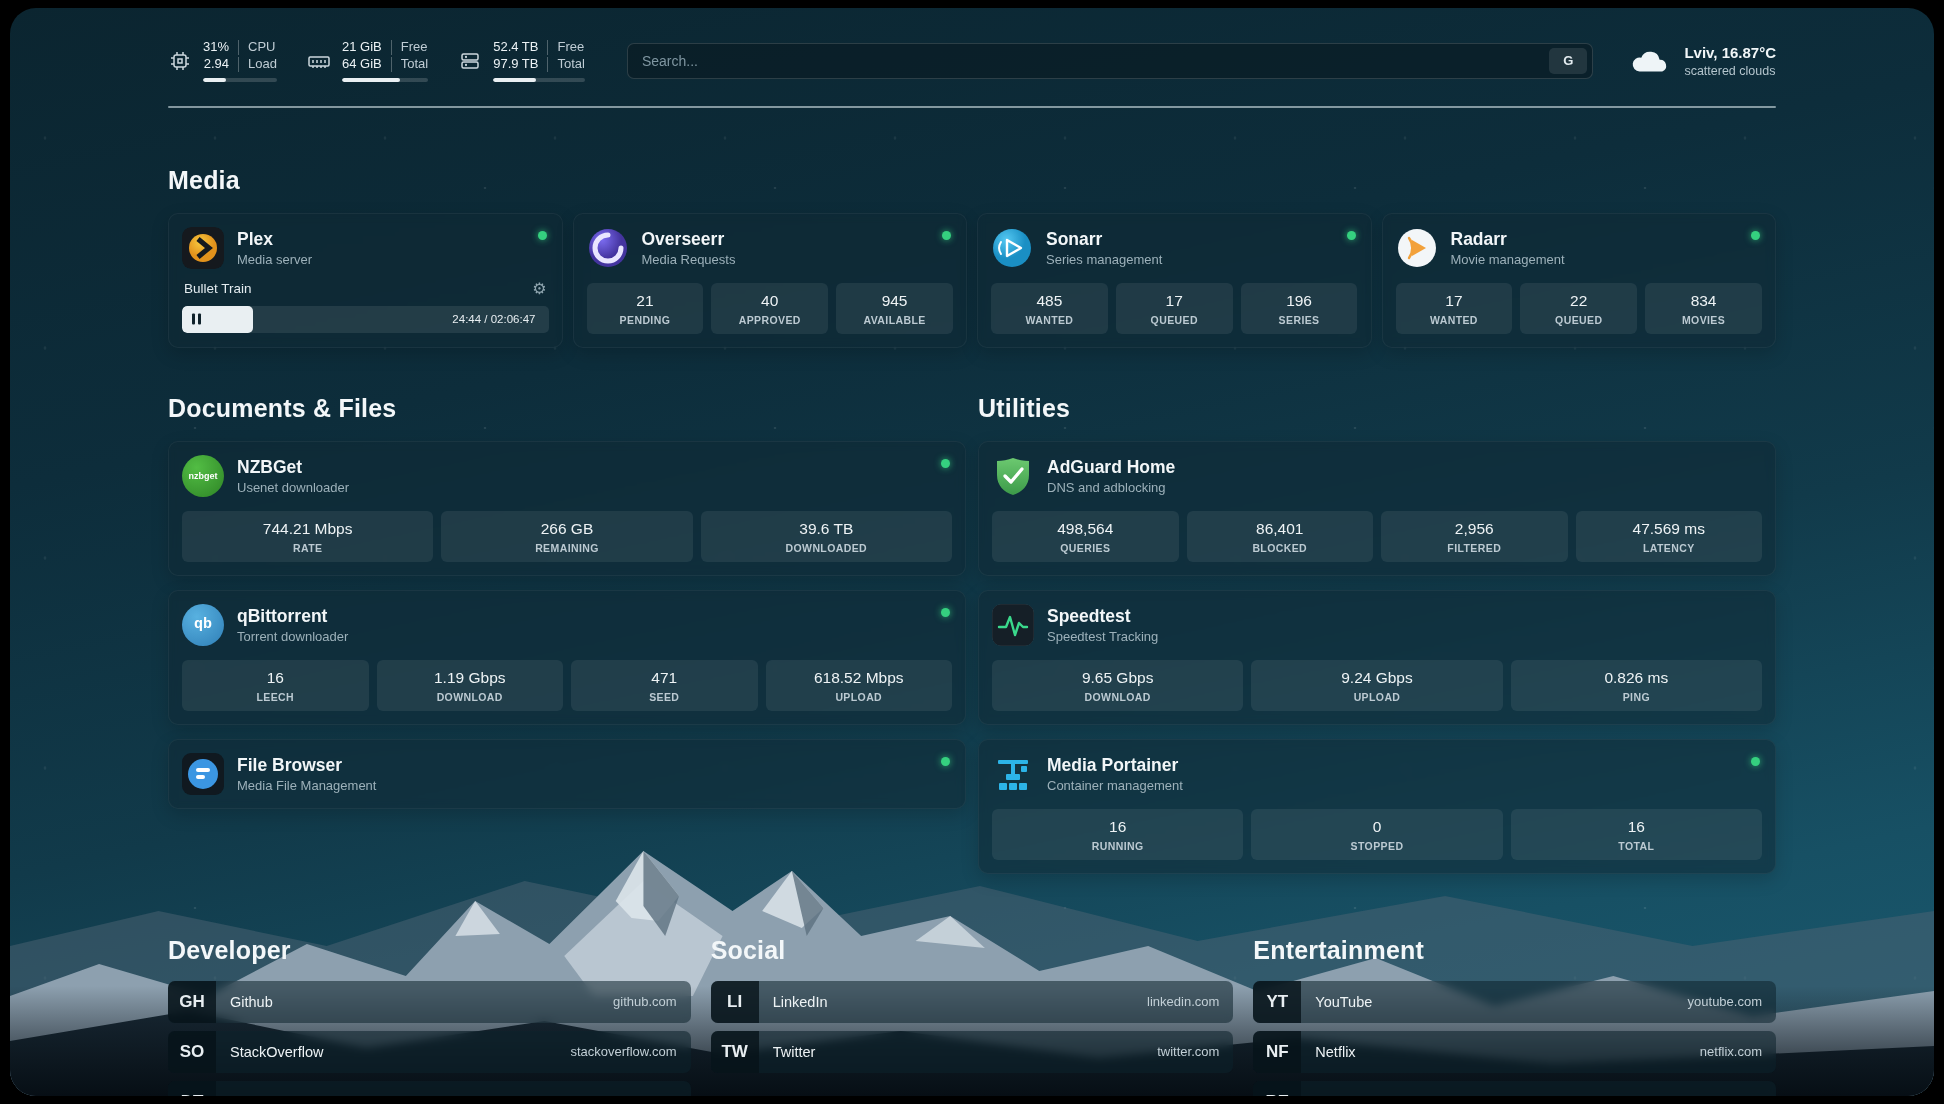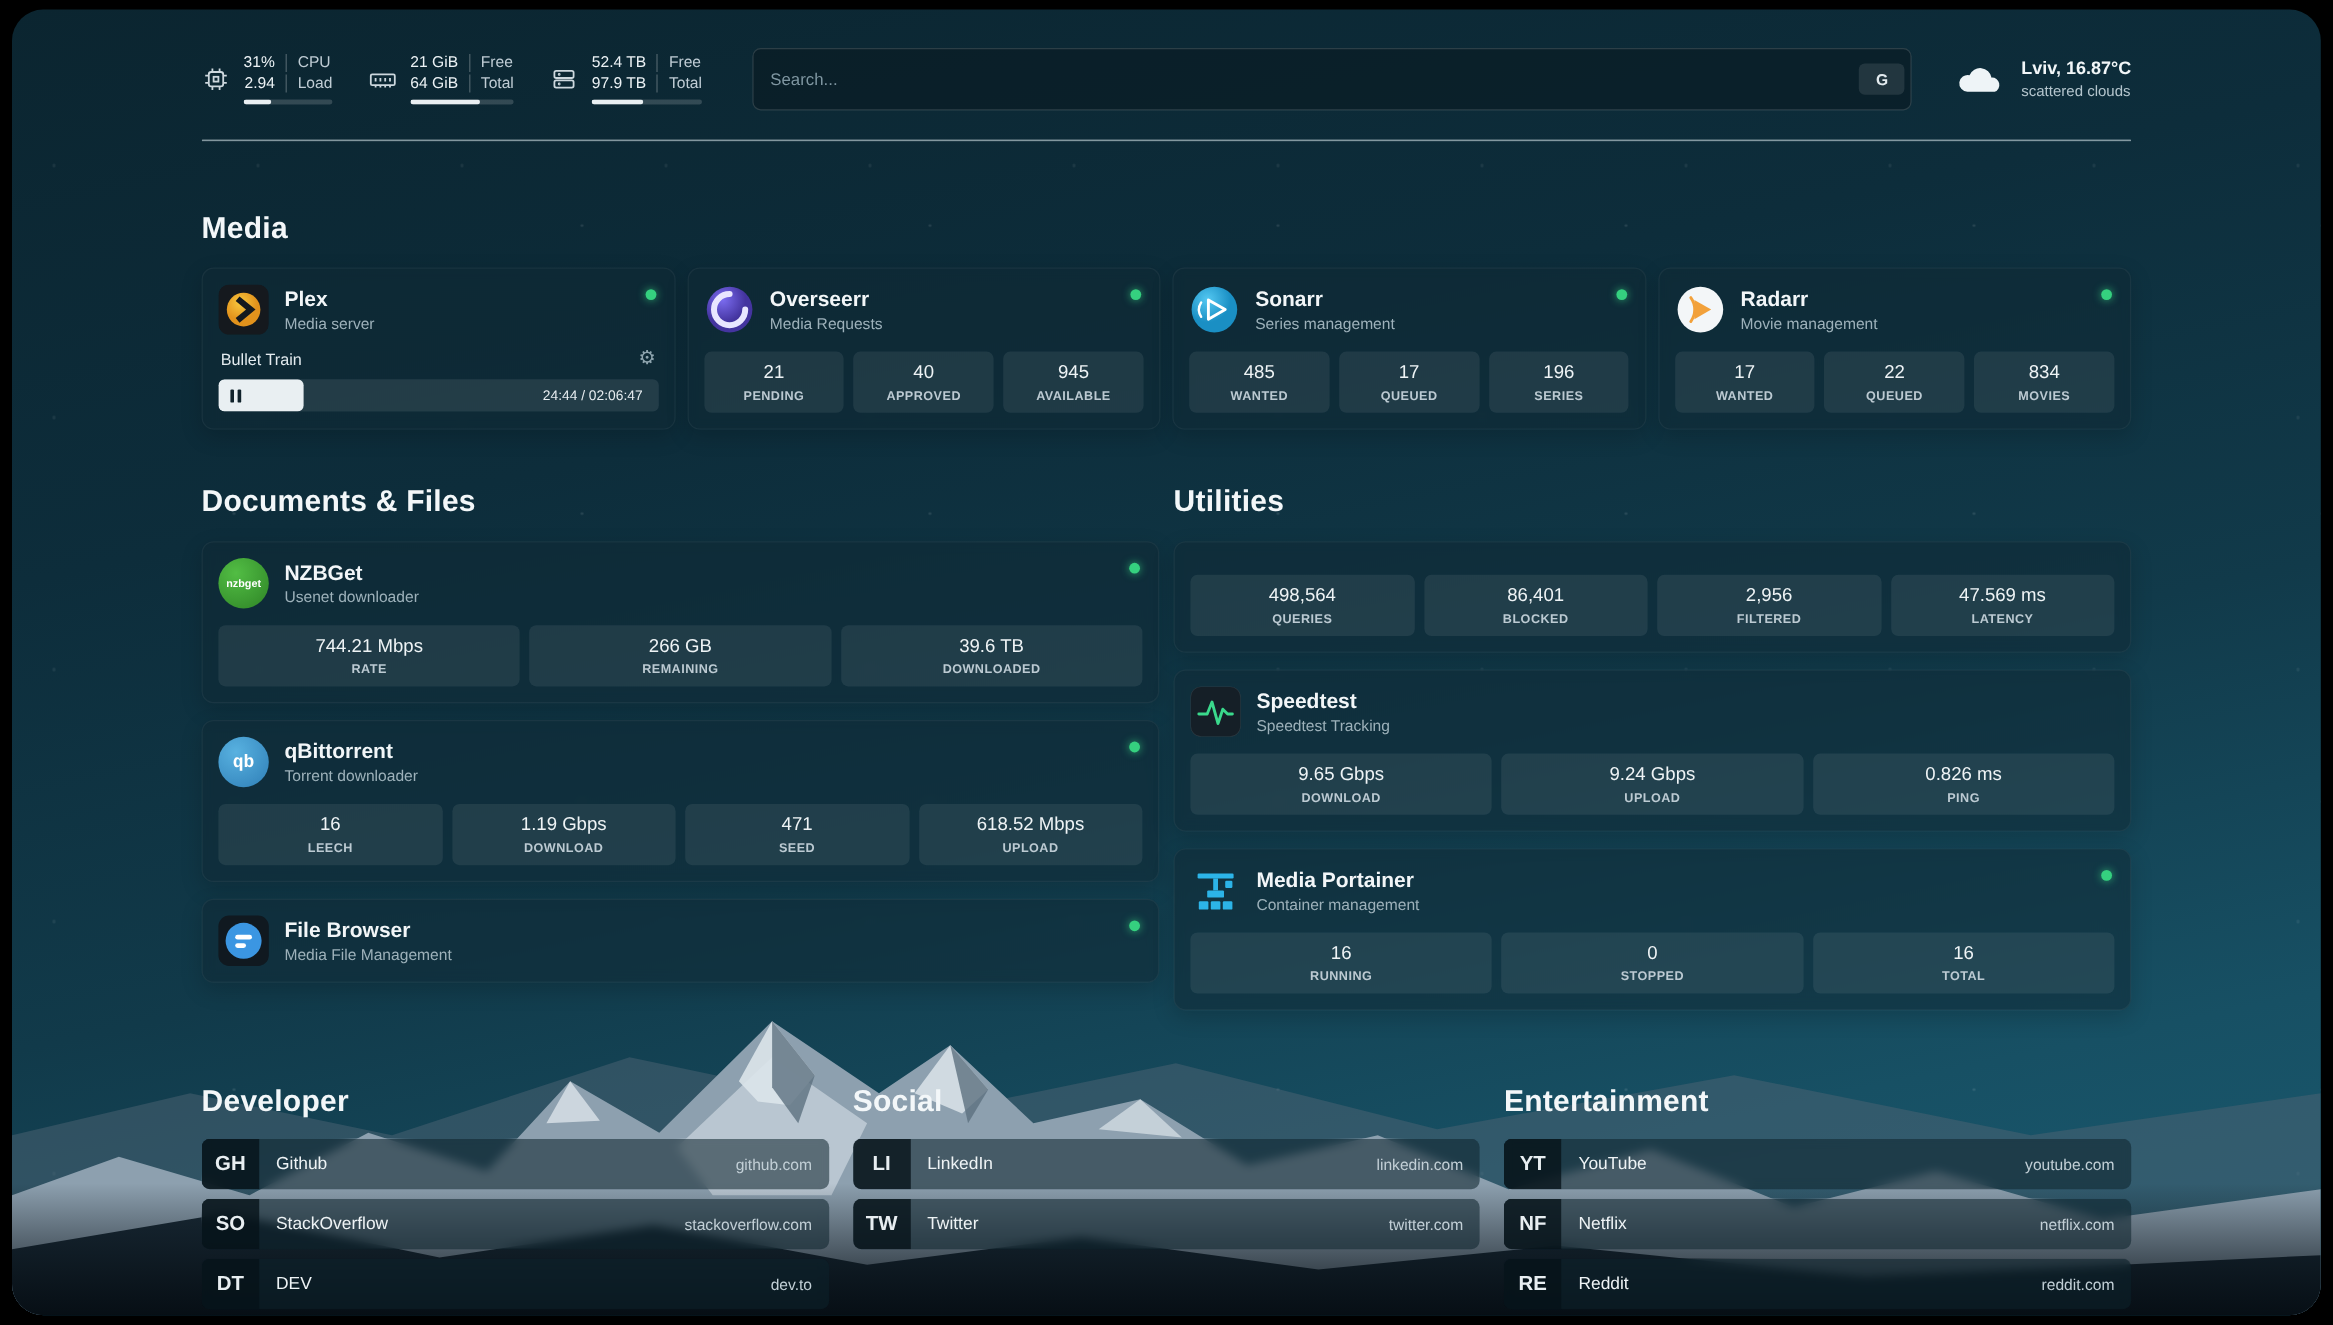--- a/index.html
+++ b/index.html
@@ -31,21 +31,21 @@
   .topbar { display:flex; align-items:center; }
   .res-group { display:flex; align-items:center; gap:30px; }
   .res { display:flex; align-items:center; gap:11px; }
   .res > svg { flex:none; }
   .res-grid { display:grid; grid-template-columns:auto auto; row-gap:2px; font-size:13px; line-height:1.15; }
   .res-v { text-align:right; color:#ecf2f5; padding-right:9px; }
   .res-l { color:#bfccd4; border-left:1px solid rgba(255,255,255,.28); padding-left:9px; }
   .res-bar { height:4px; background:rgba(255,255,255,.16); border-radius:2px; margin-top:6px; overflow:hidden; }
   .res-fill { height:100%; background:#e9eff2; border-radius:2px; }
 
-  .search { flex:1; height:52px; margin:0 36px 0 42px; background:rgba(9,24,31,.55);
+  .search { flex:1; height:36px; margin:0 36px 0 42px; background:rgba(9,24,31,.55);
     border:1px solid rgba(255,255,255,.14); border-radius:7px;
     display:flex; align-items:center; padding:0 5px 0 14px; }
   .search input { flex:1; background:none; border:none; outline:none; color:#e8eff2; font-size:14px; }
   .search input::placeholder { color:#7f96a1; }
   .g-btn { flex:none; width:38px; height:26px; background:rgba(255,255,255,.10); border:none;
     border-radius:5px; color:#e3ebef; font-size:13px; font-weight:700;
     display:flex; align-items:center; justify-content:center; cursor:pointer; }
 
   .weather { display:flex; align-items:center; gap:13px; }
   .w-loc { font-size:15px; font-weight:700; color:#f1f6f8; }
@@ -433,20 +433,36 @@
             </div>
           </div>
         </div>
       </div>
 
       <div>
         <div class="sec-h">Utilities</div>
         <div class="col-cards">
 
           <div class="card">
+            <div class="card-head">
+              <svg class="tile42" width="42" height="42" viewBox="0 0 42 42">
+                <defs>
+                    <linearGradient id="ga" x1="0" y1="0" x2="0" y2="1">
+                      <stop offset="0%" stop-color="#6cc970"></stop>
+                      <stop offset="100%" stop-color="#3c9a49"></stop>
+                    </linearGradient>
+                  </defs>
+                <path d="M21 3 C26 5 32 6 37 6 L37 20 C37 31 30 37 21 40 C12 37 5 31 5 20 L5 6 C10 6 16 5 21 3 Z" fill="url(#ga)"></path>
+                <path d="M13 21 L19 27 L30 14" stroke="#fff" stroke-width="3.4" fill="none" stroke-linecap="round" stroke-linejoin="round"></path>
+              </svg>
+              <div>
+                <div class="svc-name">AdGuard Home</div>
+                <div class="svc-sub">DNS and adblocking</div>
+              </div>
+            </div>
             <div class="stats">
               <div class="stat">
                 <div class="stat-v">498,564</div>
                   <div class="stat-l">QUERIES</div>
                 </div>
               <div class="stat">
                 <div class="stat-v">86,401</div>
                   <div class="stat-l">BLOCKED</div>
                 </div>
               <div class="stat">

